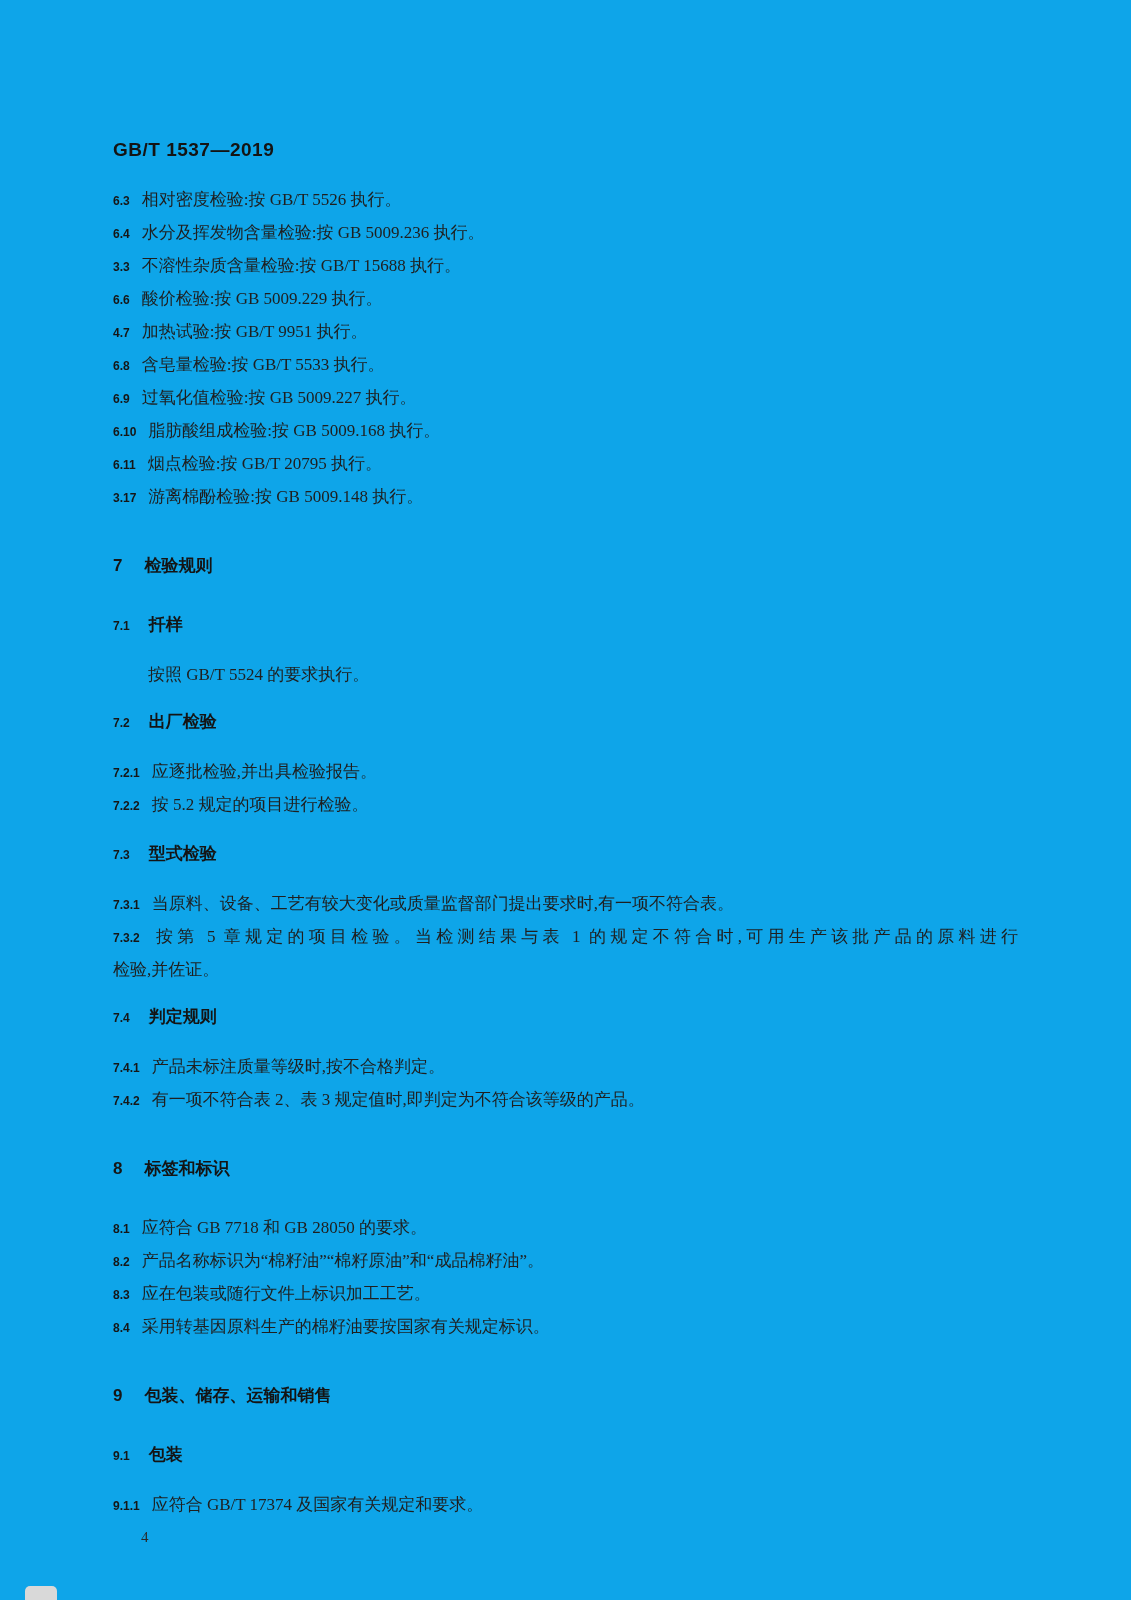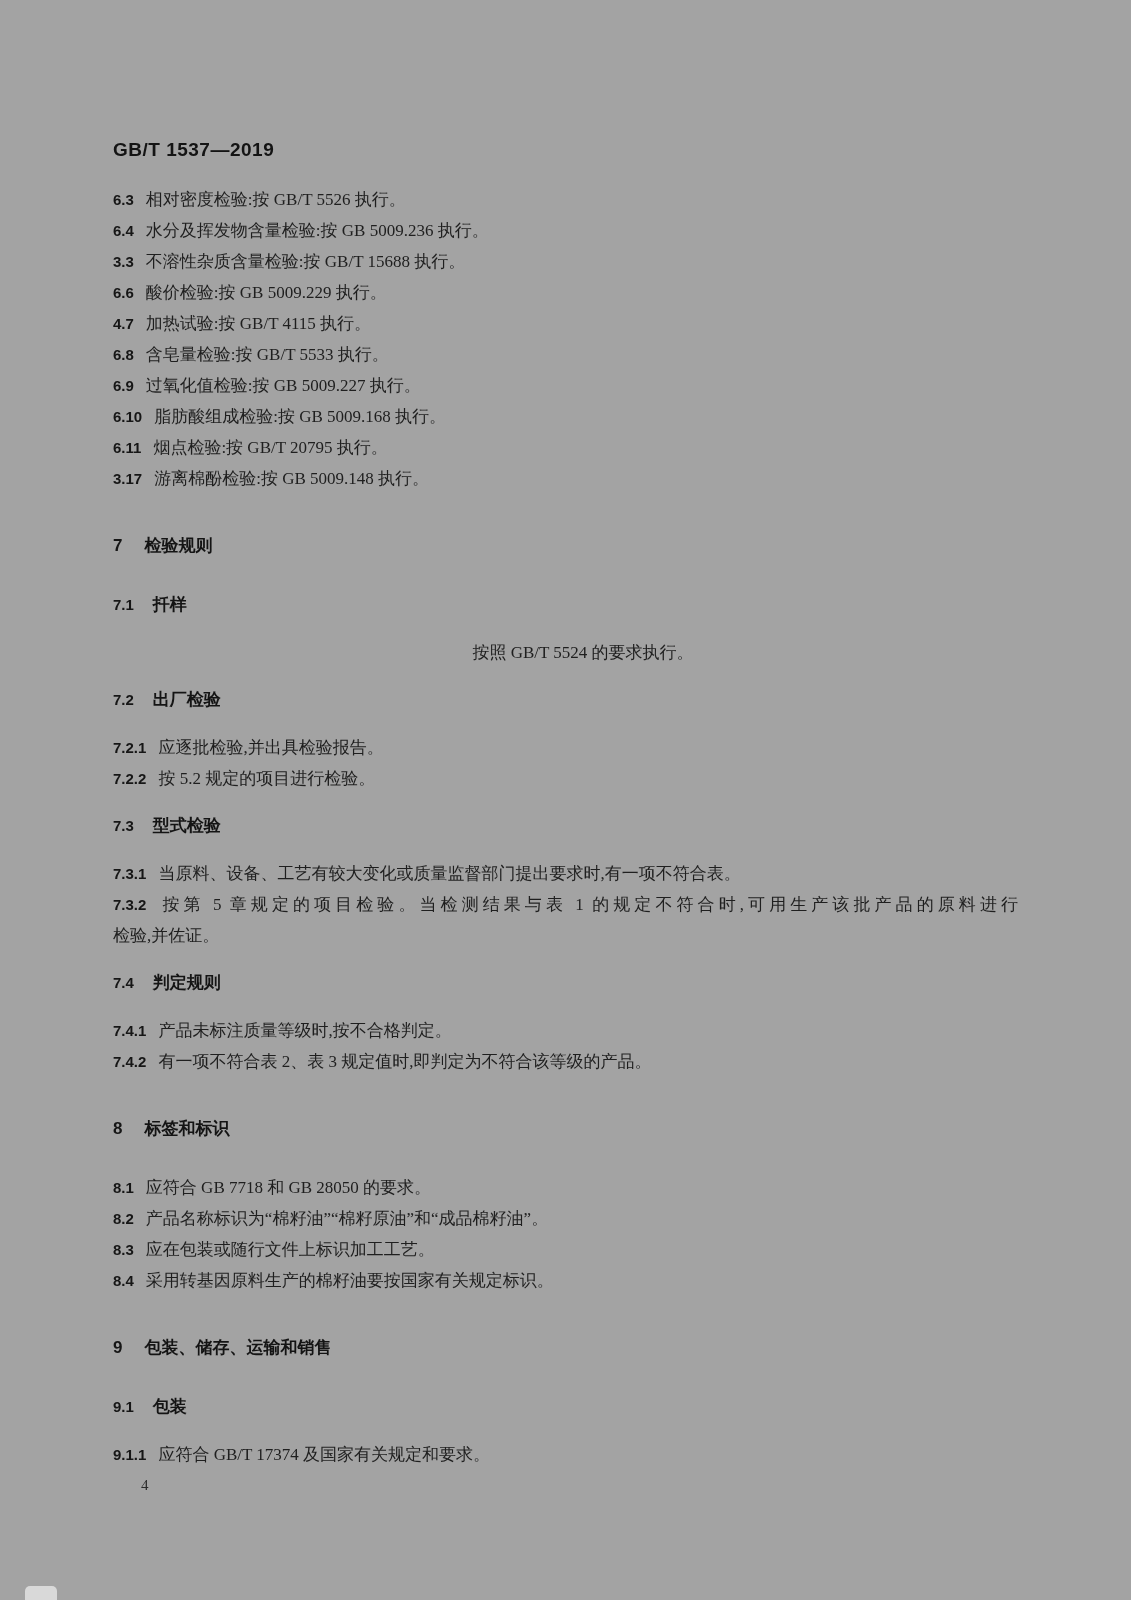--- a/index.html
+++ b/index.html
@@ -6,53 +6,53 @@
   body {
     width: 1131px; height: 1600px;
     background: #ffffff;
     position: relative;
     overflow: hidden;
   }
   .page {
     position: absolute; inset: 0;
     box-sizing: border-box;
     padding: 134px 113px 0 113px;
-    background: #a3a3a3;
+    background: #0ea5e9;
     color: #1f1f1f;
     font-family: "Liberation Serif", "DejaVu Serif", serif;
     font-size: 17px;
     line-height: 31px;
   }
   .doc-header {
     font-family: "Liberation Sans", "DejaVu Sans", sans-serif;
     font-weight: 700;
     font-size: 19px;
     letter-spacing: 0.5px;
     color: #141414;
     margin-bottom: 19px;
     white-space: nowrap;
   }
   .block { }
   .num {
     font-family: "Liberation Sans", "DejaVu Sans", sans-serif;
     font-weight: 700;
-    font-size: 15px;
+    font-size: 12px;
     color: #161616;
   }
   .clause .num { margin-right: 12px; }
   .sec, .sub {
     font-family: "Liberation Sans", "DejaVu Sans", sans-serif;
     font-weight: 700;
     color: #141414;
   }
   .sec { margin-top: 36px; margin-bottom: 28px; }
   .sec .num { margin-right: 22px; font-size: 17px; }
   .sub { margin-top: 16px; margin-bottom: 17px; }
   .sub .num { margin-right: 19px; }
-  .indent { padding-left: 35px; margin-top: 15px; margin-bottom: 16px; text-align: center; }
+  .indent { padding-left: 35px; margin-top: 15px; margin-bottom: 16px; }
   .jline { text-align-last: justify; }
   .page-num {
     margin-left: 28px;
     font-size: 15px;
     color: #2a2a2a;
   }
   .scan-artifact {
     position: absolute;
     left: 25px; top: 1586px;
     width: 32px; height: 16px;
@@ -64,21 +64,21 @@
 <body>
 
 <div class="page">
   <div class="doc-header">GB/T 1537—2019</div>
 
   <div>
       <div class="block clause"><span class="num">6.3</span><span class="txt">相对密度检验:按 GB/T 5526 执行。</span></div>
       <div class="block clause"><span class="num">6.4</span><span class="txt">水分及挥发物含量检验:按 GB 5009.236 执行。</span></div>
       <div class="block clause"><span class="num">3.3</span><span class="txt">不溶性杂质含量检验:按 GB/T 15688 执行。</span></div>
       <div class="block clause"><span class="num">6.6</span><span class="txt">酸价检验:按 GB 5009.229 执行。</span></div>
-      <div class="block clause"><span class="num">4.7</span><span class="txt">加热试验:按 GB/T 4115 执行。</span></div>
+      <div class="block clause"><span class="num">4.7</span><span class="txt">加热试验:按 GB/T 9951 执行。</span></div>
       <div class="block clause"><span class="num">6.8</span><span class="txt">含皂量检验:按 GB/T 5533 执行。</span></div>
       <div class="block clause"><span class="num">6.9</span><span class="txt">过氧化值检验:按 GB 5009.227 执行。</span></div>
       <div class="block clause"><span class="num">6.10</span><span class="txt">脂肪酸组成检验:按 GB 5009.168 执行。</span></div>
       <div class="block clause"><span class="num">6.11</span><span class="txt">烟点检验:按 GB/T 20795 执行。</span></div>
       <div class="block clause"><span class="num">3.17</span><span class="txt">游离棉酚检验:按 GB 5009.148 执行。</span></div>
       <div class="block sec"><span class="num">7</span><span class="txt">检验规则</span></div>
       <div class="block sub"><span class="num">7.1</span><span class="txt">扦样</span></div>
       <div class="block indent"><span class="txt">按照 GB/T 5524 的要求执行。</span></div>
       <div class="block sub"><span class="num">7.2</span><span class="txt">出厂检验</span></div>
       <div class="block clause"><span class="num">7.2.1</span><span class="txt">应逐批检验,并出具检验报告。</span></div>

